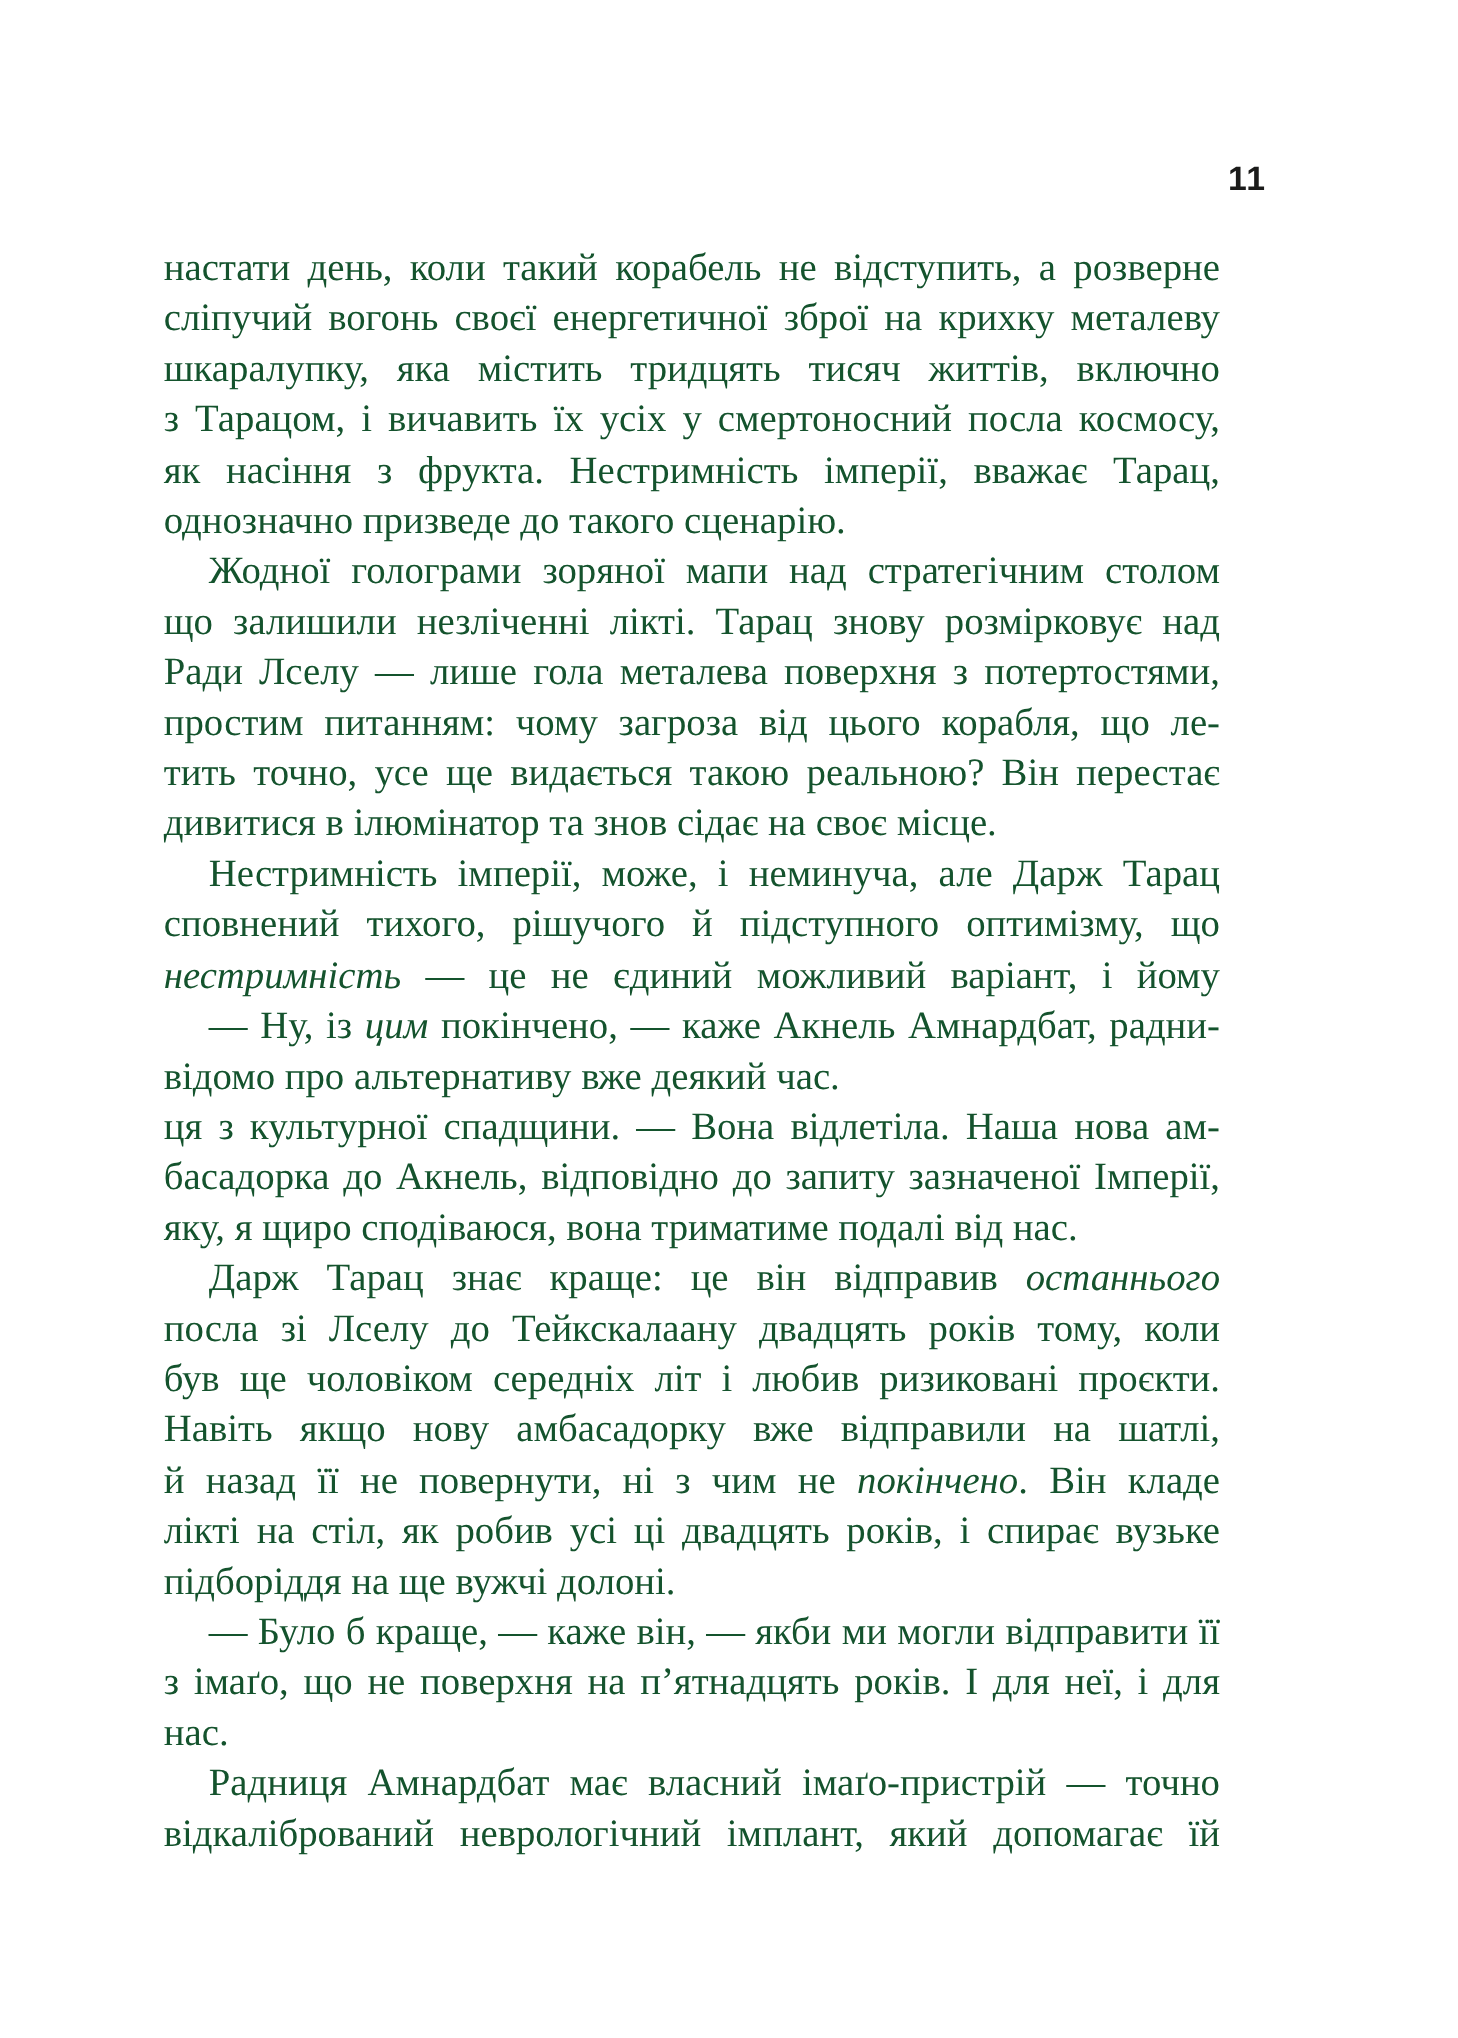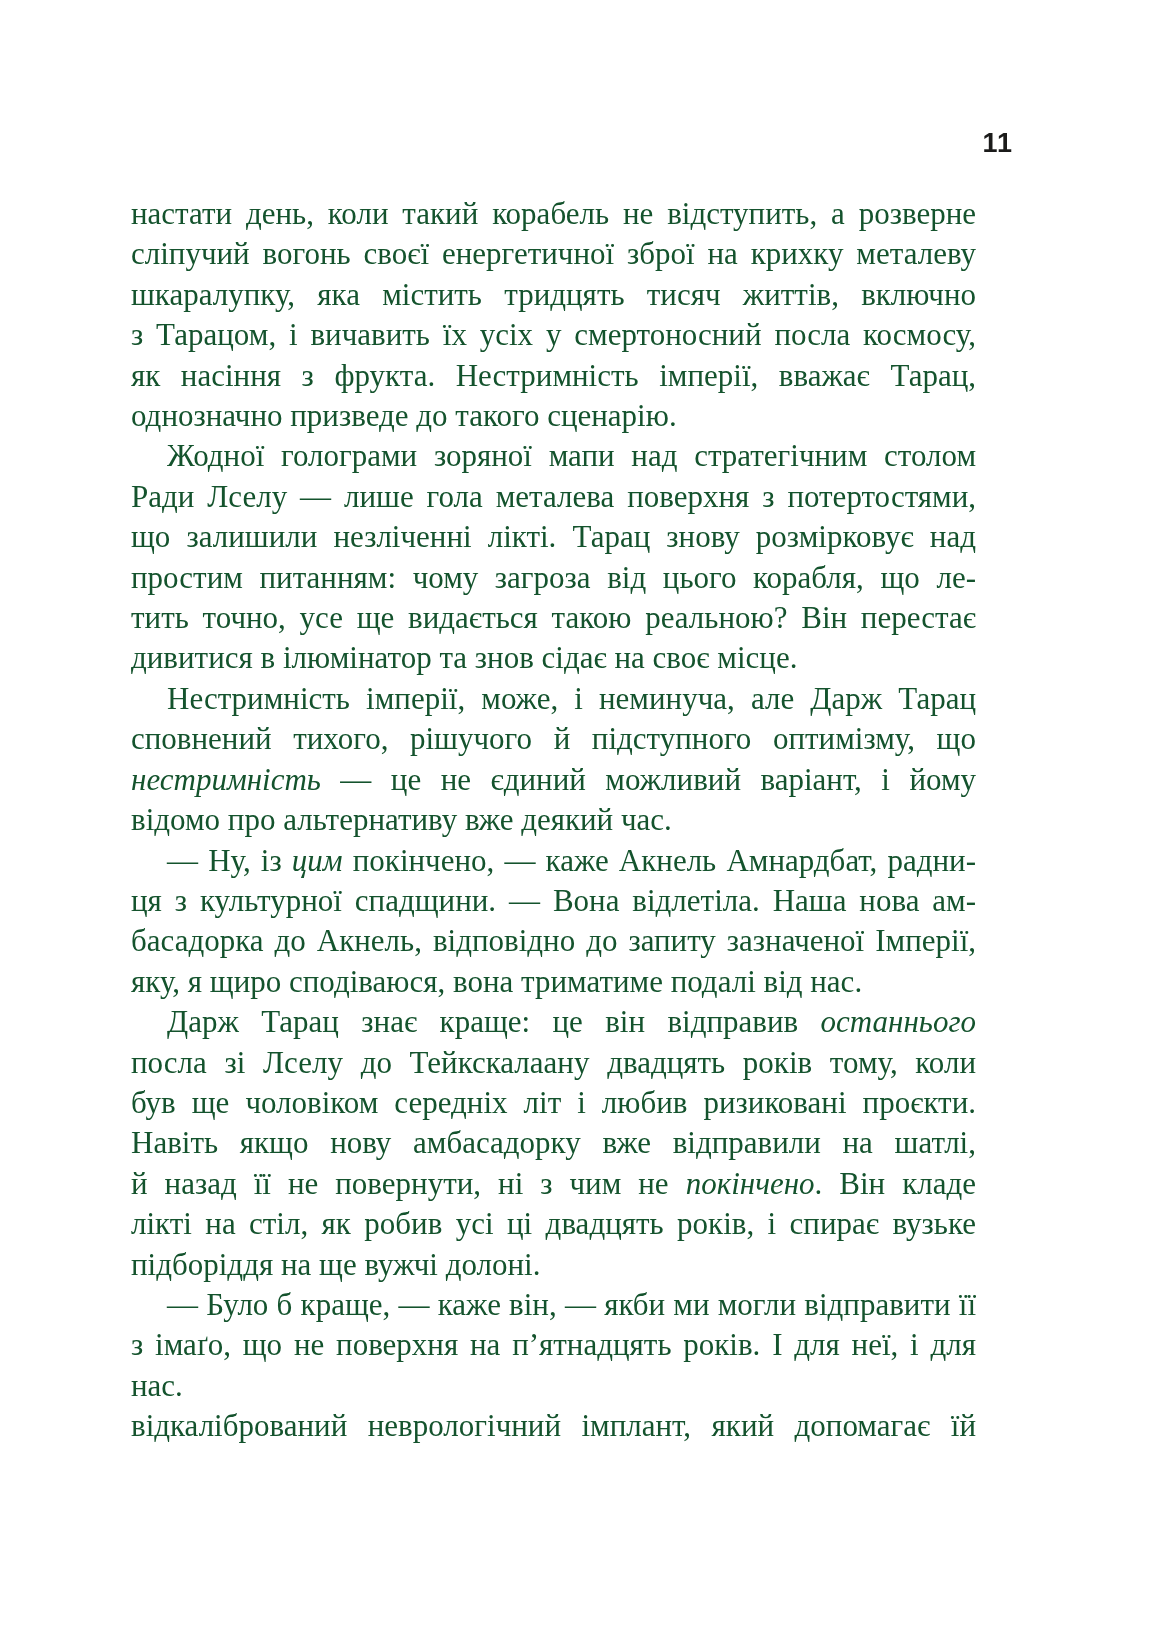--- a/index.html
+++ b/index.html
@@ -58,37 +58,38 @@
 <div class="page">
   <div class="page-number">11</div>
   <div class="text-block">
       <div class="line"><span>настати день, коли такий корабель не відступить, а розверне</span></div>
       <div class="line"><span>сліпучий вогонь своєї енергетичної зброї на крихку металеву</span></div>
       <div class="line"><span>шкаралупку, яка містить тридцять тисяч життів, включно</span></div>
       <div class="line"><span>з Тарацом, і вичавить їх усіх у смертоносний посла космосу,</span></div>
       <div class="line"><span>як насіння з фрукта. Нестримність імперії, вважає Тарац,</span></div>
       <div class="line final"><span>однозначно призведе до такого сценарію.</span></div>
       <div class="line indent"><span>Жодної голограми зоряної мапи над стратегічним столом</span></div>
+      <div class="line"><span>що залишили незліченні лікті. Тарац знову розмірковує над</span></div>
       <div class="line"><span>Ради Лселу — лише гола металева поверхня з потертостями,</span></div>
-      <div class="line"><span>що залишили незліченні лікті. Тарац знову розмірковує над</span></div>
       <div class="line"><span>простим питанням: чому загроза від цього корабля, що ле-</span></div>
       <div class="line"><span>тить точно, усе ще видається такою реальною? Він перестає</span></div>
       <div class="line final"><span>дивитися в ілюмінатор та знов сідає на своє місце.</span></div>
       <div class="line indent"><span>Нестримність імперії, може, і неминуча, але Дарж Тарац</span></div>
       <div class="line"><span>сповнений тихого, рішучого й підступного оптимізму, що</span></div>
       <div class="line"><em>нестримність</em><span> — це не єдиний можливий варіант, і йому</span></div>
+      <div class="line indent"><span>— Ну, із </span><em>цим</em><span> покінчено, — каже Акнель Амнардбат, радни-</span></div>
       <div class="line final"><span>відомо про альтернативу вже деякий час.</span></div>
-      <div class="line indent"><span>— Ну, із </span><em>цим</em><span> покінчено, — каже Акнель Амнардбат, радни-</span></div>
       <div class="line"><span>ця з культурної спадщини. — Вона відлетіла. Наша нова ам-</span></div>
       <div class="line"><span>басадорка до Акнель, відповідно до запиту зазначеної Імперії,</span></div>
       <div class="line final"><span>яку, я щиро сподіваюся, вона триматиме подалі від нас.</span></div>
       <div class="line indent"><span>Дарж Тарац знає краще: це він відправив </span><em>останнього</em></div>
       <div class="line"><span>посла зі Лселу до Тейкскалаану двадцять років тому, коли</span></div>
       <div class="line"><span>був ще чоловіком середніх літ і любив ризиковані проєкти.</span></div>
       <div class="line"><span>Навіть якщо нову амбасадорку вже відправили на шатлі,</span></div>
       <div class="line"><span>й назад її не повернути, ні з чим не </span><em>покінчено</em><span>. Він кладе</span></div>
       <div class="line"><span>лікті на стіл, як робив усі ці двадцять років, і спирає вузьке</span></div>
       <div class="line final"><span>підборіддя на ще вужчі долоні.</span></div>
       <div class="line indent"><span>— Було б краще, — каже він, — якби ми могли відправити її</span></div>
       <div class="line final"><span>з імаґо, що не поверхня на п’ятнадцять років. І для неї, і для нас.</span></div>
+      <div class="line indent"><span>Радниця Амнардбат має власний імаґо-пристрій — точно</span></div>
       <div class="line"><span>відкалібрований неврологічний імплант, який допомагає їй</span></div>
     </div>
 </div>
 
 </body></html>

